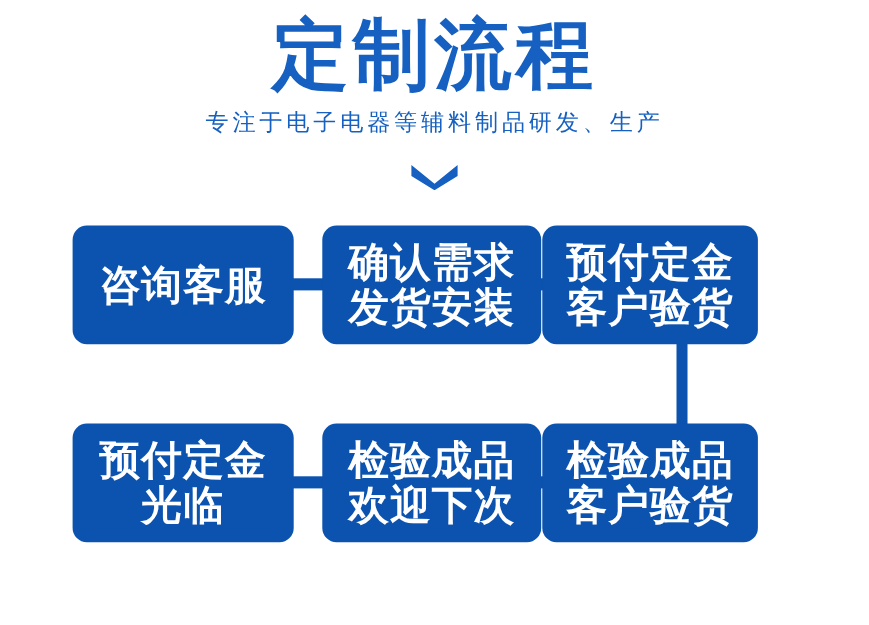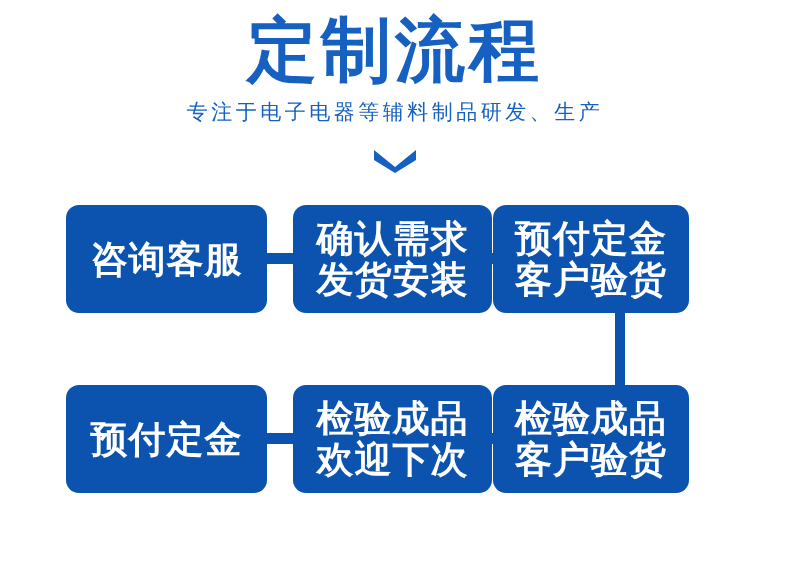--- a/index.html
+++ b/index.html
@@ -165,20 +165,21 @@
       </div>
       <div class="step-box col-3">
         <span class="step-line">预付定金</span>
         <span class="step-line">客户验货</span>
       </div>
     </div>
 
     <div class="row row-2">
       <div class="step-box col-1">
         <span class="step-line">预付定金</span>
+        <span class="step-line">光临</span>
       </div>
       <div class="step-box col-2">
         <span class="step-line">检验成品</span>
         <span class="step-line">欢迎下次</span>
       </div>
       <div class="step-box col-3">
         <span class="step-line">检验成品</span>
         <span class="step-line">客户验货</span>
       </div>
     </div>

